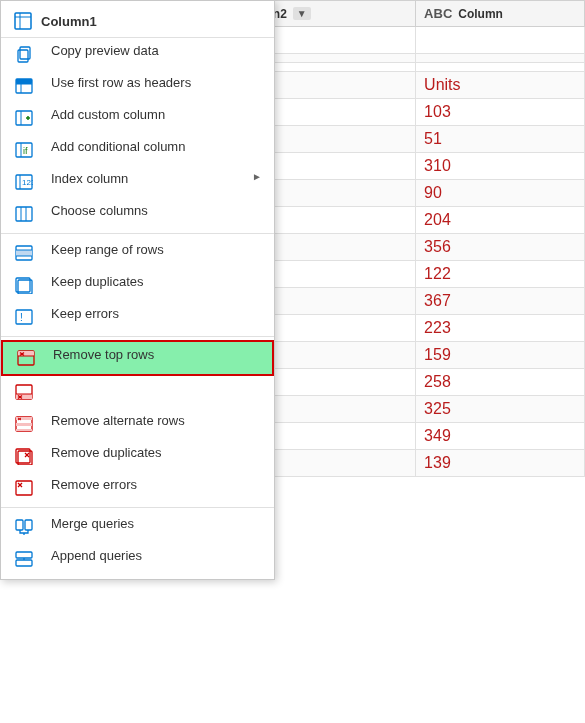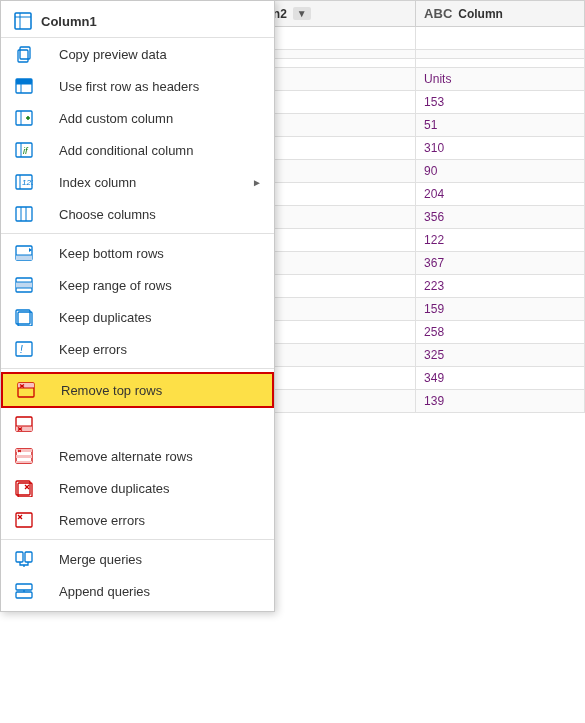--- a/index.html
+++ b/index.html
@@ -51,41 +51,39 @@
     }
 
     .menu-header-text {
       font-size: 13px;
       color: #333;
       font-weight: 600;
     }
 
     .menu-item {
       display: flex;
-      align-items: center;
       padding: 5px 12px;
       cursor: pointer;
       color: #333;
       position: relative;
     }
 
     .menu-item.highlighted {
-      background: #fde047;
+      background: #86efac;
       border: 2px solid #d00000;
     }
 
     .menu-item .item-icon {
       width: 22px;
       height: 22px;
-      margin-right: 24px;
+      margin-right: 16px;
       display: flex;
       align-items: center;
       justify-content: center;
       flex-shrink: 0;
-      font-style: italic;
     }
 
     .menu-item .item-label {
       flex: 1;
       font-size: 13px;
     }
 
     .menu-item .chevron {
       font-size: 10px;
       color: #666;
@@ -119,22 +117,22 @@
       padding: 5px 8px;
       font-weight: 600;
       font-size: 12px;
       color: #333;
       white-space: nowrap;
     }
 
     table.data-table td {
       border: 1px solid #e0e0e0;
       padding: 4px 8px;
-      font-size: 12px;
-      color: #701a75;
+      font-size: 16px;
+      color: #b91c1c;
     }
 
     table.data-table tr:nth-child(even) td {
       background: #fafafa;
     }
 
     .th-inner {
       display: flex;
       align-items: center;
       gap: 6px;
@@ -203,21 +201,21 @@
             <td></td>
           </tr>
           <tr>
             <td></td>
             <td>Country</td>
             <td>Units</td>
           </tr>
           <tr>
             <td></td>
             <td>Brazil</td>
-            <td>153</td>
+            <td>103</td>
           </tr>
           <tr>
             <td></td>
             <td>Brazil</td>
             <td>51</td>
           </tr>
           <tr>
             <td></td>
             <td>Colombia</td>
             <td>310</td>
@@ -357,32 +355,20 @@
           </svg>
         </div>
     <span class="item-label">Choose columns</span>
 
   </div>
       <div class="menu-separator"></div>
       <div class="menu-item">
     <div class="item-icon">
           <svg width="18" height="18" viewBox="0 0 18 18">
             <rect x="1" y="2" width="16" height="14" rx="1" fill="none" stroke="#0078d4" stroke-width="1.3"></rect>
-            <rect x="1" y="11" width="16" height="5" fill="#c0d8f0" rx="0"></rect>
-            <line x1="1" y1="11" x2="17" y2="11" stroke="#0078d4" stroke-width="1"></line>
-            <path d="M14 4 L14 8 L17 6 Z" fill="#0078d4"></path>
-          </svg>
-        </div>
-    <span class="item-label">Keep bottom rows</span>
-
-  </div>
-      <div class="menu-item">
-    <div class="item-icon">
-          <svg width="18" height="18" viewBox="0 0 18 18">
-            <rect x="1" y="2" width="16" height="14" rx="1" fill="none" stroke="#0078d4" stroke-width="1.3"></rect>
             <rect x="1" y="6" width="16" height="6" fill="#c0d8f0"></rect>
             <line x1="1" y1="6" x2="17" y2="6" stroke="#0078d4" stroke-width="1"></line>
             <line x1="1" y1="12" x2="17" y2="12" stroke="#0078d4" stroke-width="1"></line>
           </svg>
         </div>
     <span class="item-label">Keep range of rows</span>
 
   </div>
       <div class="menu-item">
     <div class="item-icon">

